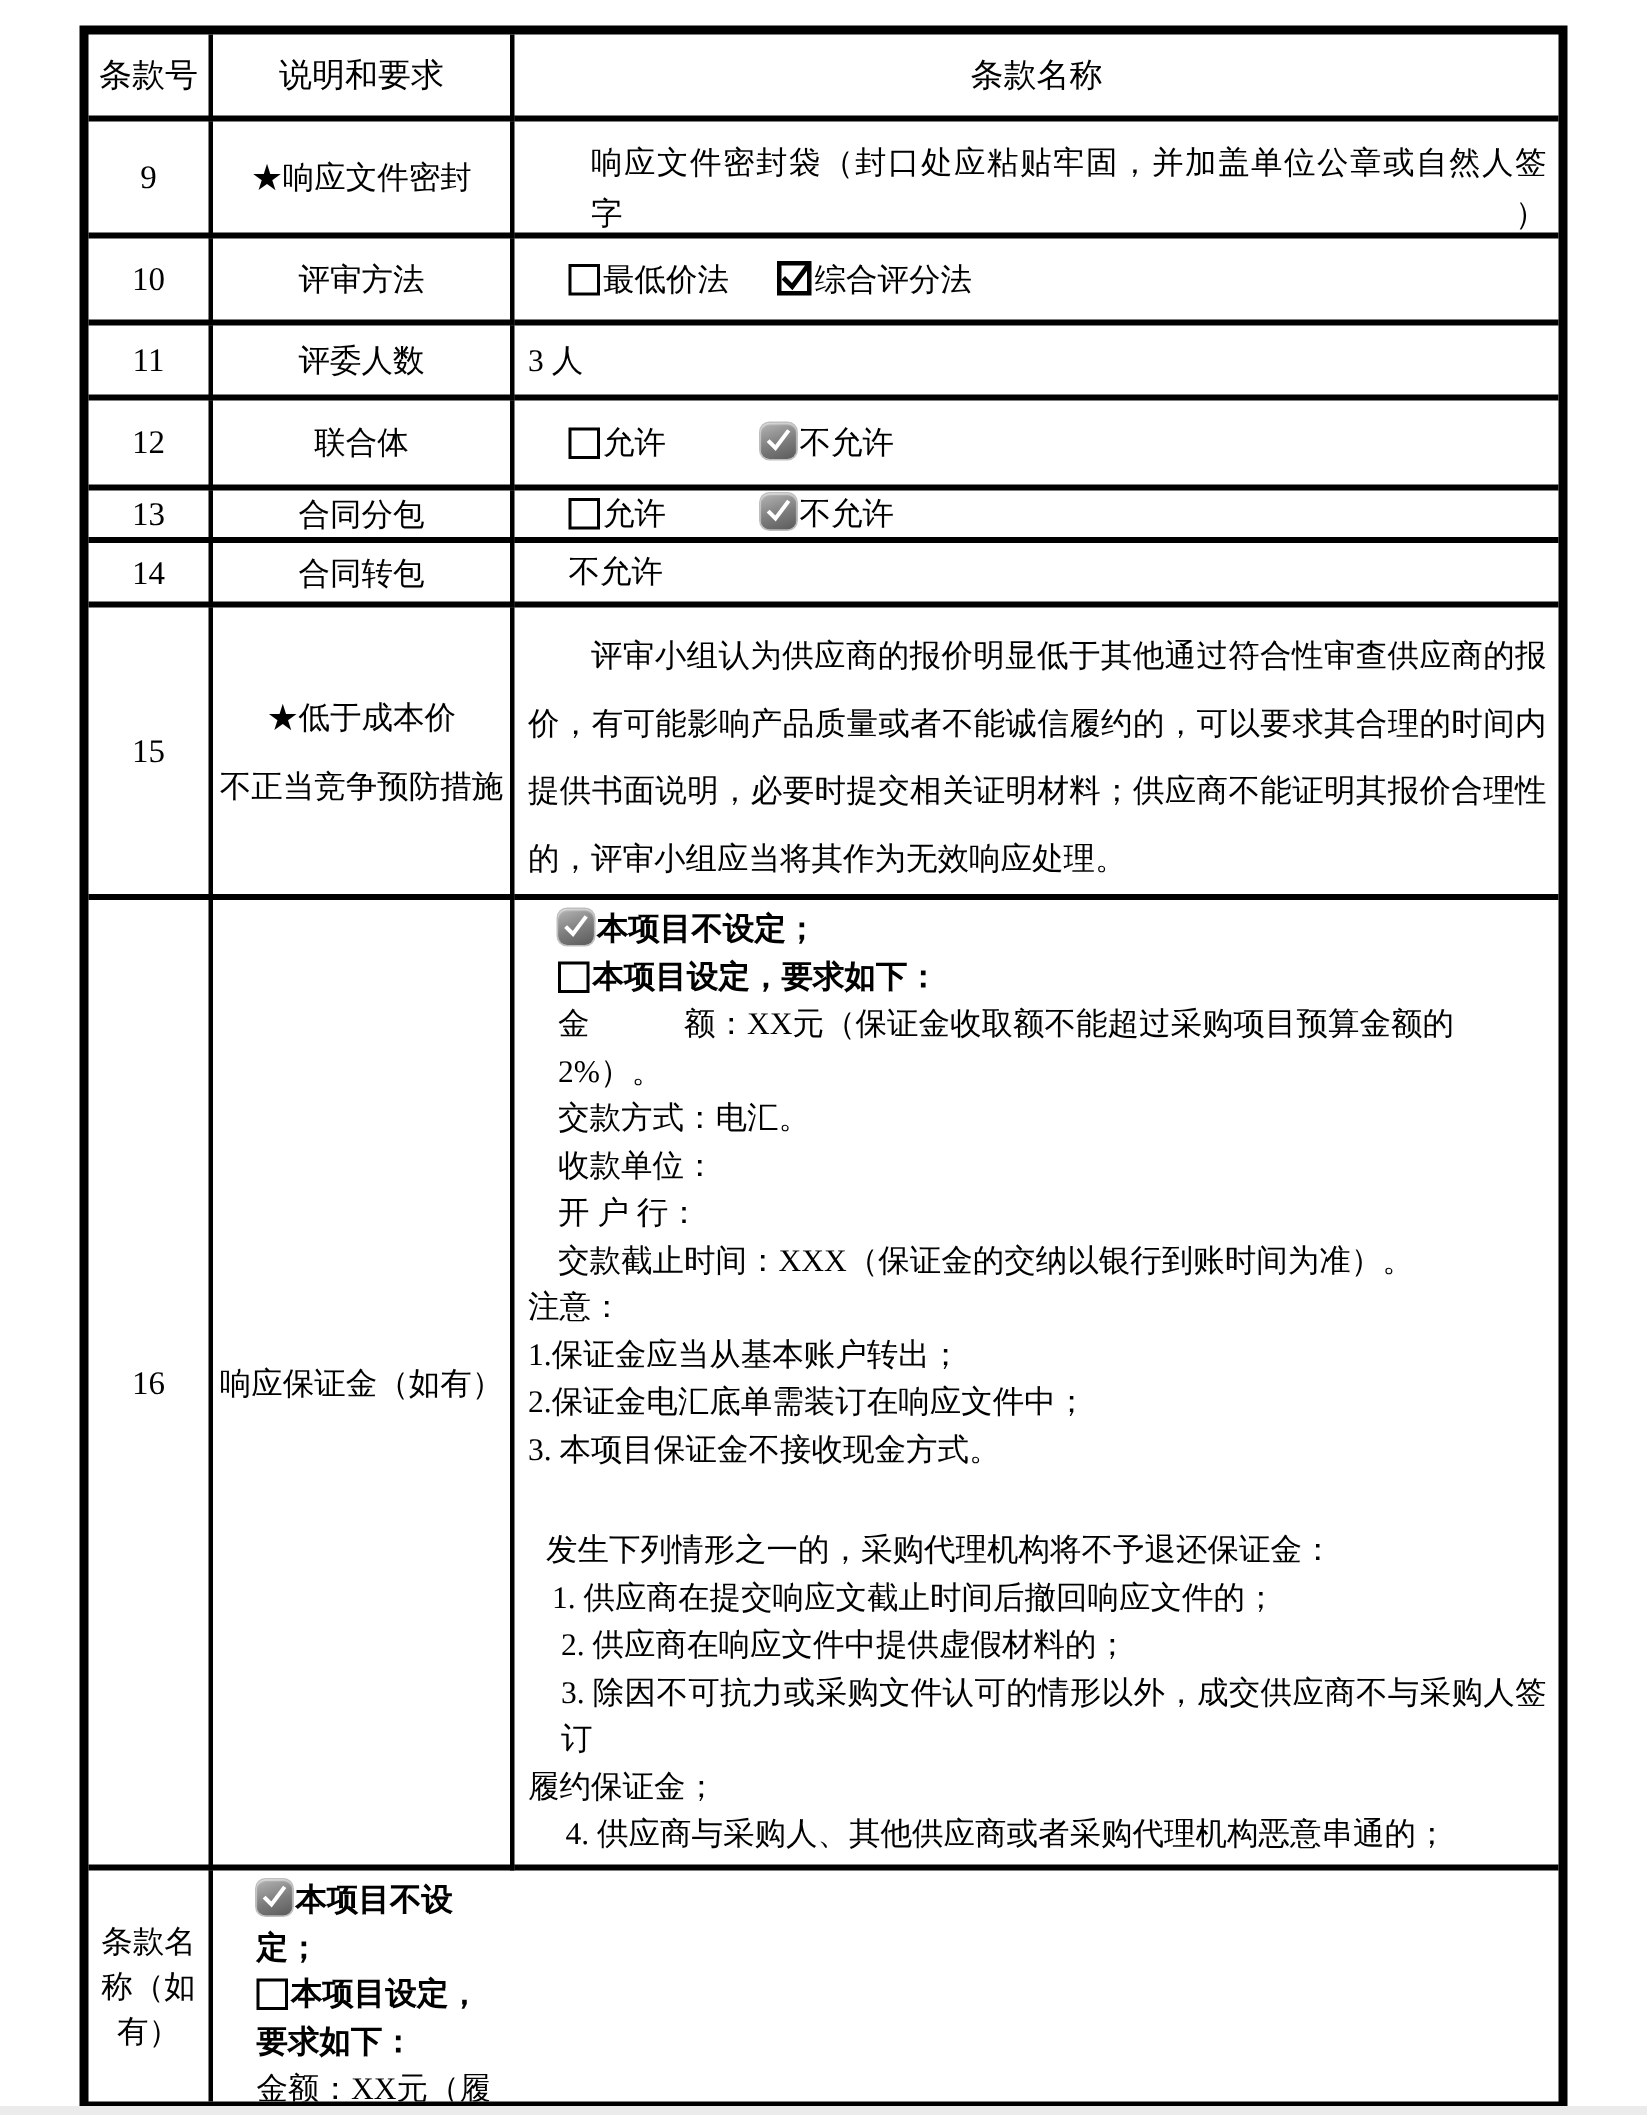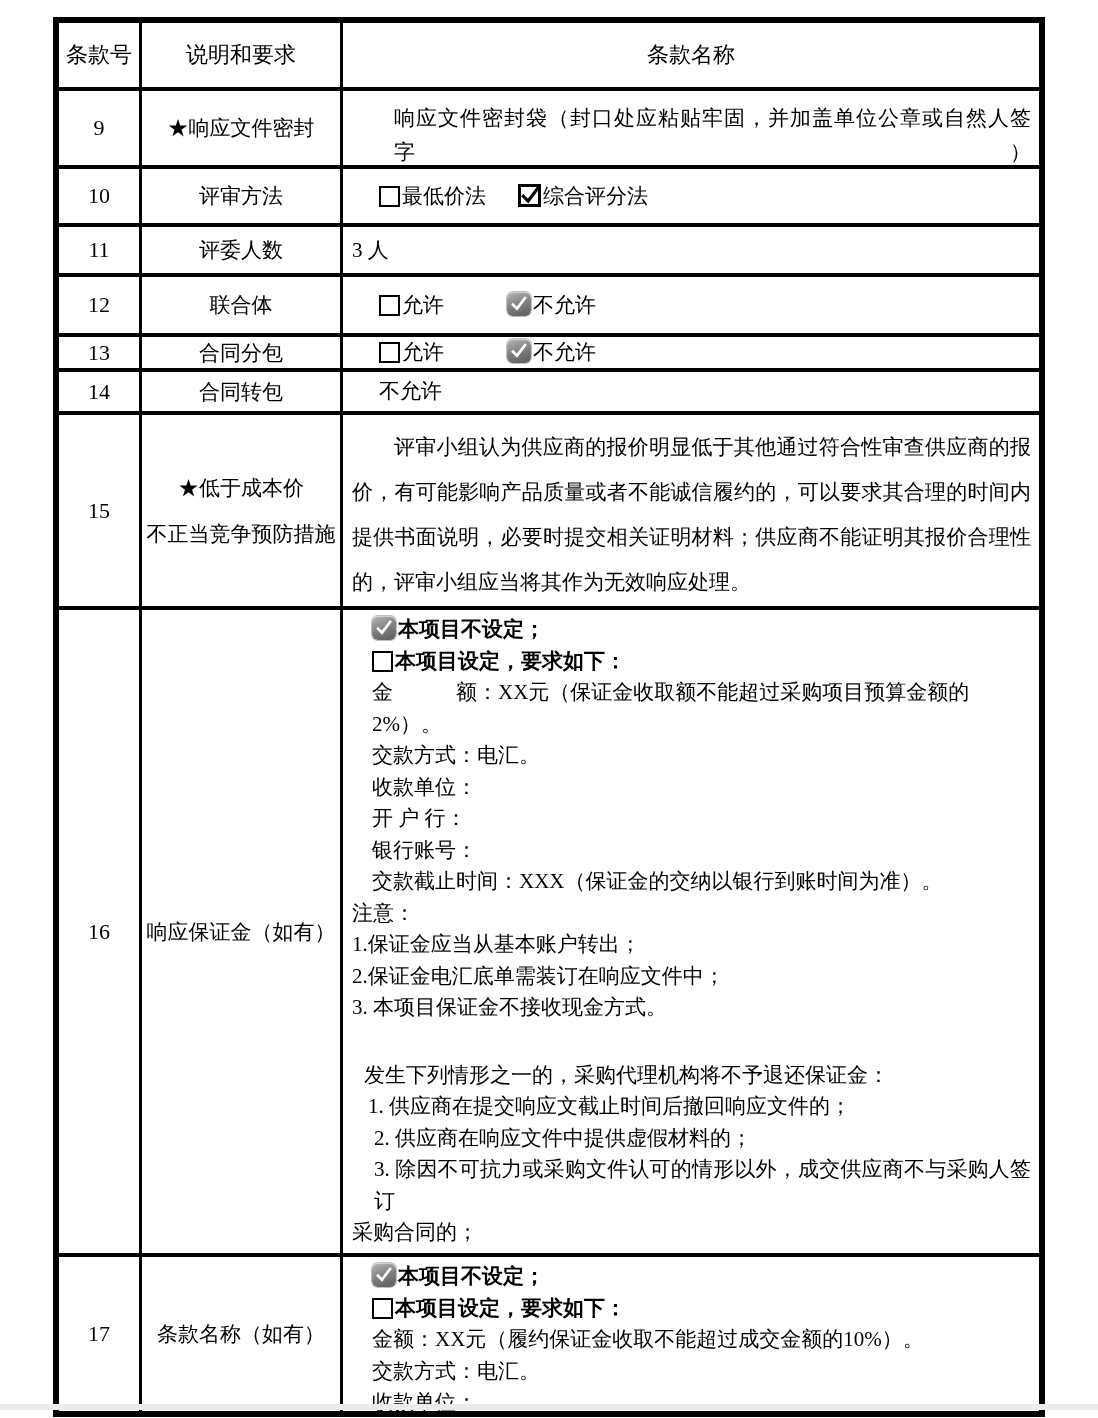--- a/index.html
+++ b/index.html
@@ -45,21 +45,21 @@
   }
   .badge svg{position:absolute;left:3px;top:4px;width:18px;height:16px;}
   .gapseg{display:inline-block;height:1px;}
   .scan-band{position:absolute;left:0;width:100%;height:6px;}
 </style>
 </head>
 <body>
 
 <div class="page">
   <div class="doc-table" id="tbl">
-      <div class="tr" style="height: 68px;">
+      <div class="tr" style="height: 58px;">
         <div class="td hc">
           <span>条款号</span>
         </div>
         <div class="td hc">
           <span>说明和要求</span>
         </div>
         <div class="td hc">
           <span>条款名称</span>
         </div>
       </div>
@@ -159,39 +159,35 @@
         </div>
         <div class="td desc" style="padding-top: 4px;">
           <div class="line bold" style="line-height: 31.5px; padding-left: 20px;"><span class="cb badge"><svg viewBox="0 0 24 24">
                 <polyline points="3,13 9,19 21,3" fill="none" stroke="#ffffff" stroke-width="4" stroke-linecap="square"></polyline>
               </svg></span><span class="t">本项目不设定；</span></div>
           <div class="line bold" style="line-height: 31.5px; padding-left: 20px;"><span class="cb cb-empty"></span><span class="t">本项目设定，要求如下：</span></div>
           <div class="line" style="line-height: 31.5px; padding-left: 20px;"><span class="t">金　　　额：XX元（保证金收取额不能超过采购项目预算金额的2%）。</span></div>
           <div class="line" style="line-height: 31.5px; padding-left: 20px;"><span class="t">交款方式：电汇。</span></div>
           <div class="line" style="line-height: 31.5px; padding-left: 20px;"><span class="t">收款单位：</span></div>
           <div class="line" style="line-height: 31.5px; padding-left: 20px;"><span class="t">开 户 行：</span></div>
-          <div class="line" style="line-height: 31.5px; padding-left: 20px;"><span class="t">银行账号：</span></div>
           <div class="line" style="line-height: 31.5px; padding-left: 20px;"><span class="t">交款截止时间：XXX（保证金的交纳以银行到账时间为准）。</span></div>
           <div class="line" style="line-height: 31.5px;"><span class="t">注意：</span></div>
           <div class="line" style="line-height: 31.5px;"><span class="t">1.保证金应当从基本账户转出；</span></div>
           <div class="line" style="line-height: 31.5px;"><span class="t">2.保证金电汇底单需装订在响应文件中；</span></div>
           <div class="line" style="line-height: 31.5px;"><span class="t">3. 本项目保证金不接收现金方式。</span></div>
           <div class="blank" style="height: 36px;"></div>
           <div class="line" style="line-height: 31.5px; padding-left: 12px;"><span class="t">发生下列情形之一的，采购代理机构将不予退还保证金：</span></div>
           <div class="line" style="line-height: 31.5px; padding-left: 16px;"><span class="t">1. 供应商在提交响应文截止时间后撤回响应文件的；</span></div>
           <div class="line" style="line-height: 31.5px; padding-left: 22px;"><span class="t">2. 供应商在响应文件中提供虚假材料的；</span></div>
           <div class="line stretch" style="line-height: 31.5px; padding-left: 22px;"><span class="t">3. 除因不可抗力或采购文件认可的情形以外，成交供应商不与采购人签订</span></div>
-          <div class="line" style="line-height: 31.5px;"><span class="t">采购合同的；</span></div>
+          <div class="line" style="line-height: 31.5px;"><span class="t">履约保证金；</span></div>
           <div class="line" style="line-height: 31.5px; padding-left: 25px;"><span class="t">4. 供应商与采购人、其他供应商或者采购代理机构恶意串通的；</span></div>
         </div>
       </div>
       <div class="tr" style="height: 154px;">
-        <div class="td no">
-          <span>17</span>
-        </div>
         <div class="td name">
           <div class="nline">条款名称（如有）</div>
         </div>
         <div class="td desc" style="padding-top: 4px;">
           <div class="line bold" style="line-height: 31.5px; padding-left: 20px;"><span class="cb badge"><svg viewBox="0 0 24 24">
                 <polyline points="3,13 9,19 21,3" fill="none" stroke="#ffffff" stroke-width="4" stroke-linecap="square"></polyline>
               </svg></span><span class="t">本项目不设定；</span></div>
           <div class="line bold" style="line-height: 31.5px; padding-left: 20px;"><span class="cb cb-empty"></span><span class="t">本项目设定，要求如下：</span></div>
           <div class="line" style="line-height: 31.5px; padding-left: 20px;"><span class="t">金额：XX元（履约保证金收取不能超过成交金额的10%）。</span></div>
           <div class="line" style="line-height: 31.5px; padding-left: 20px;"><span class="t">交款方式：电汇。</span></div>

